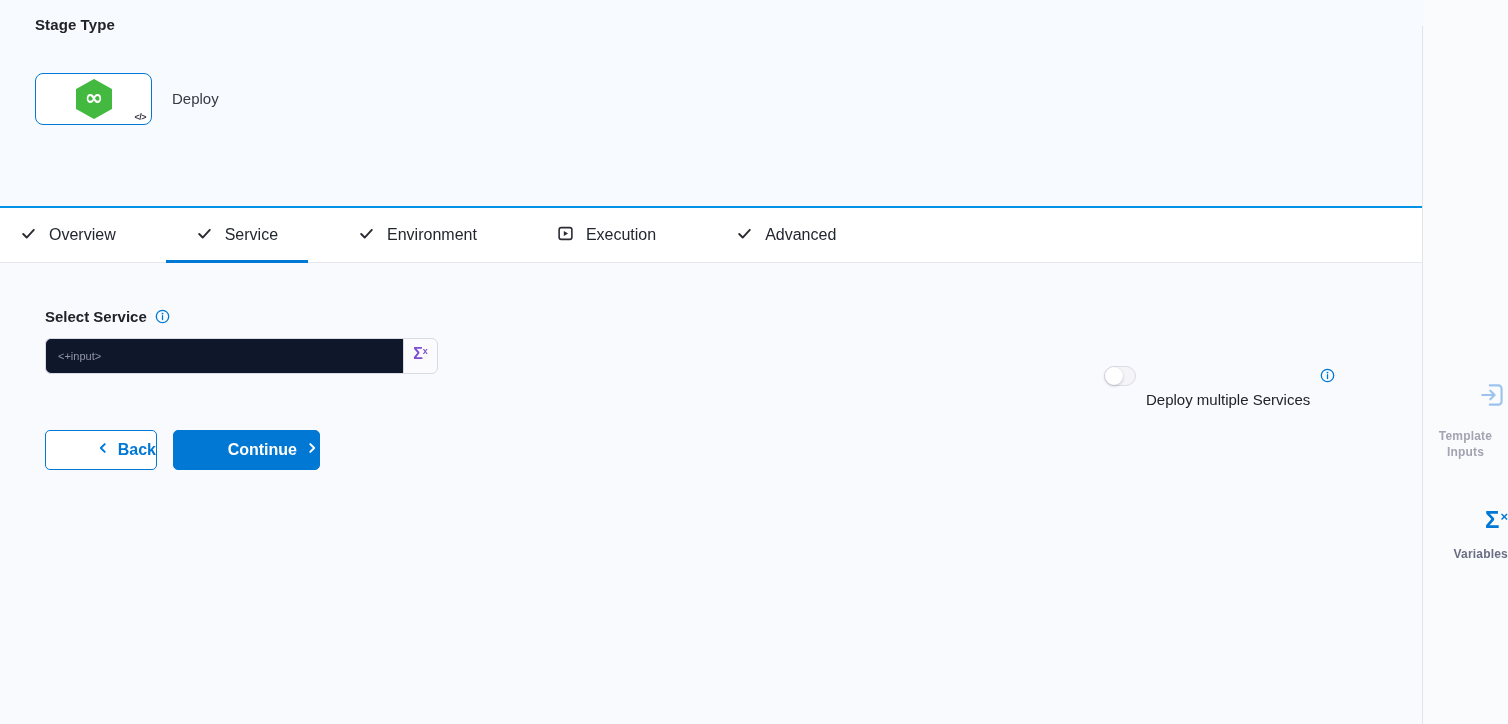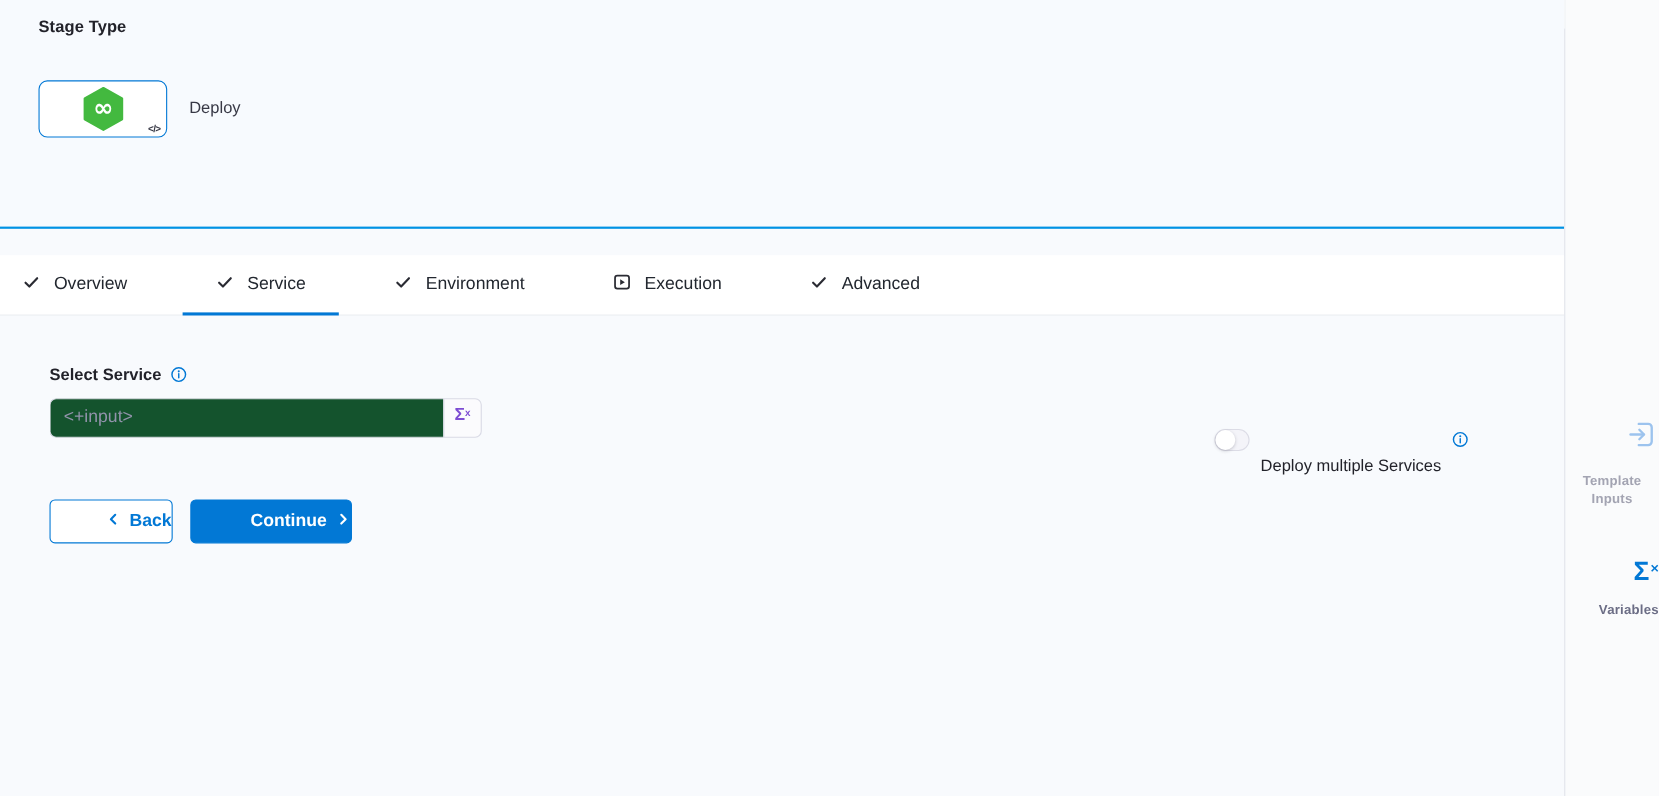--- a/index.html
+++ b/index.html
@@ -24,43 +24,43 @@
     position:absolute; left:35px; top:73px; width:117px; height:52px;
     background:#ffffff; border:1.6px solid #0278d5; border-radius:8px;
   }
   .hexwrap { position:absolute; left:50%; top:50%; transform:translate(-50%,-50%); width:38px; height:40px; }
   .code-glyph { position:absolute; right:5px; bottom:2px; font-size:9px; font-weight:700; color:#383946; letter-spacing:-.5px; }
   .stage-name { position:absolute; left:172px; top:90px; font-size:15px; font-weight:400; color:#383946; }
 
   
   .tabbar {
     height:55px; background:#ffffff; border-bottom:1px solid #e6e8ee;
-    display:flex; align-items:stretch; flex:none;margin-top:24px;
+    display:flex; align-items:stretch; flex:none;
   }
   .tab {
     display:flex; align-items:center; gap:12px; padding:0 30px;
     font-size:16px; color:#22272f; cursor:pointer; position:relative; margin-left:20px;
   }
   .tab:first-child { margin-left:0; padding-left:20px; }
   .tab.active::after {
     content:""; position:absolute; left:0; right:0; bottom:-1px; height:3px; background:#0278d5;
   }
   .tab svg { flex:none; }
 
   
   .content { position:relative; flex:1; background:#f8fafd; }
   .field-label-row { position:absolute; left:45px; top:45px; display:flex; align-items:center; gap:8px; }
   .field-label { font-size:15px; font-weight:700; color:#22222a; }
   .info-icon { display:inline-flex; }
 
   .input-row { position:absolute; left:45px; top:75px; display:flex; }
   .service-input {
-    width:358px; height:36px; background:#14532d;
+    width:358px; height:36px; background:#0f172a;
     border:1px solid #d9dae5; border-right:none; border-radius:6px 0 0 6px;
-    padding:4px 12px; font-size:16px; color:#9293ab; outline:none;
+    padding:4px 12px; font-size:11px; color:#9293ab; outline:none;
     font-family:"Liberation Sans", sans-serif;
   }
   .sigma-btn {
     width:35px; height:36px; background:#fbfbfd; border:1px solid #d9dae5;
     border-radius:0 6px 6px 0; display:flex; align-items:flex-start; justify-content:center;
     cursor:pointer; padding-top:7px;
   }
   .sigma-btn .sg { font-size:16px; font-weight:700; color:#7d4dd3; line-height:1; }
   .sigma-btn .sg-x { font-size:9px; font-weight:700; color:#7d4dd3; line-height:1; margin-top:1px; }
 

